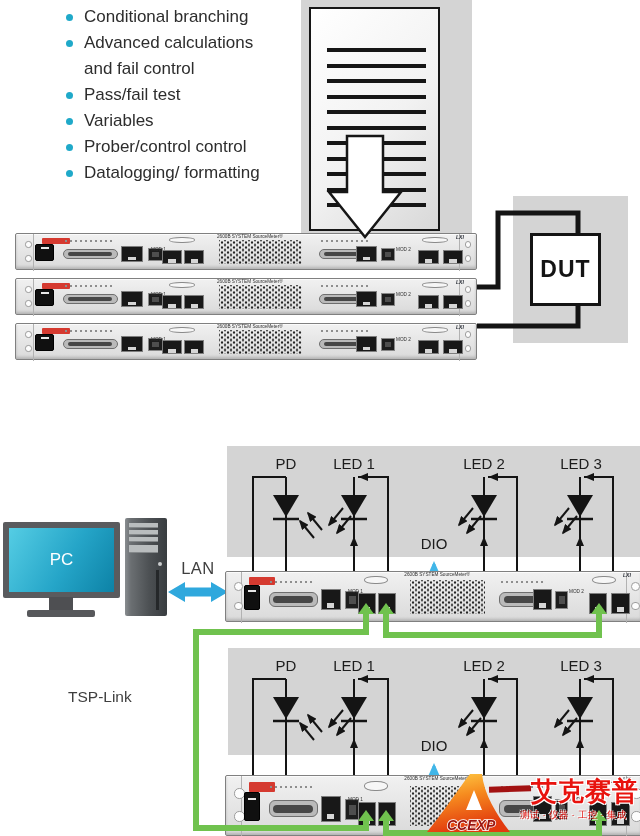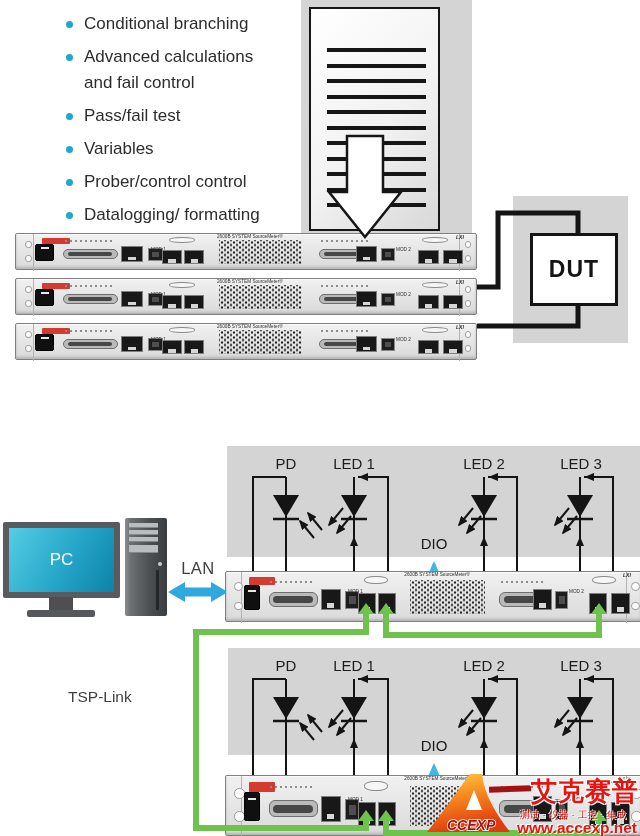--- a/index.html
+++ b/index.html
@@ -2,29 +2,29 @@
 <html><head>
 <meta charset="utf-8">
 <style>
   html,body{margin:0;padding:0;background:#fff;}
   .stage{position:relative;width:640px;height:836px;overflow:hidden;background:#fff;
          font-family:"Liberation Sans","DejaVu Sans",sans-serif;}
   .stage *{box-sizing:border-box;}
   .gpanel{position:absolute;background:#d4d4d4;z-index:1;}
   
   .features{position:absolute;left:62px;top:4px;width:218px;margin:0;padding:0;list-style:none;z-index:2;}
-  .features li{position:relative;padding-left:22px;font-size:17px;line-height:26px;color:#2d2d2d;margin-top:7px;}
+  .features li{position:relative;padding-left:22px;font-size:17px;line-height:26px;color:#2d2d2d;}
   .features li::before{content:'';position:absolute;left:4px;top:10px;width:7px;height:7px;border-radius:50%;background:#1fa9c9;}
   
   .tsbox{position:absolute;left:309px;top:7px;width:131px;height:224px;border:2px solid #161616;
          background:linear-gradient(135deg,#ffffff 0%,#f2f2f2 55%,#d8d8d8 100%);z-index:8;}
   .tstitle{position:absolute;left:0;top:6px;width:100%;text-align:center;font-size:17px;color:#1c1c1c;}
   .tsbar{position:absolute;left:16px;width:99px;height:4px;background:#161616;}
   
-  .dutbox{position:absolute;left:530px;top:233px;width:88px;height:73px;background:#fff;border:3px solid #141414;
+  .dutbox{position:absolute;left:530px;top:233px;width:71px;height:73px;background:#fff;border:3px solid #141414;
           z-index:15;display:flex;align-items:center;justify-content:center;}
   .dutbox span{font-size:23px;font-weight:bold;letter-spacing:1px;color:#141414;}
   
   .instr{position:absolute;background:linear-gradient(180deg,#f1f1f1,#dadada);border:1px solid #808080;border-radius:2px;
          box-shadow:inset 0 1px 0 #fbfbfb, inset 0 -2px 3px rgba(0,0,0,.18);z-index:10;}
   .instr > div{position:absolute;}
   .seam{background:#b2b2b2;}
   .hole{background:#fdfdfd;border:1px solid #9d9d9d;border-radius:50%;}
   .power{background:#101010;border-radius:2px;border:1px solid #000;}
   .redlbl{background:#d53a30;border-radius:1px;}
@@ -231,21 +231,20 @@
             <stop offset="1" stop-color="#e23a0e"></stop>
         </linearGradient>
       </defs>
       <path d="M2,60 C20,38 34,16 45,2 L57,2 C59,22 71,42 85,60 Z" fill="url(#wg)"></path>
       <polygon points="41,38 49,18 57,38" fill="#ffffff"></polygon>
       <text id="wm-logo-text" x="22" y="58" font-size="14" font-style="italic" font-weight="bold" fill="#9b1510" stroke="#ffffff" stroke-width="1.6" paint-order="stroke">CCEXP</text>
     </svg>
     <div class="wm-dash"></div>
     <div class="wm-cn">艾克赛普</div>
     <div class="wm-tag">测试 · 仪器 · 工控 · 集成</div>
-    <div class="wm-url">www.accexp.net</div>
   </div>
 
 <div class="instr" style="left: 15px; top: 233px; width: 462px; height: 37px;">
       <div class="seam" style="left: 16.6px; top: 0px; width: 1px; height: 37px;"></div>
       <div class="seam" style="left: 442.6px; top: 0px; width: 1px; height: 37px;"></div>
       <div class="hole" style="left: 9.24px; top: 7.4px; width: 6.29px; height: 6.29px;"></div>
       <div class="hole" style="left: 9.24px; top: 21.46px; width: 6.29px; height: 6.29px;"></div>
       <div class="hole" style="left: 449.064px; top: 7.4px; width: 6.29px; height: 6.29px;"></div>
       <div class="hole" style="left: 449.064px; top: 21.46px; width: 6.29px; height: 6.29px;"></div>
       <div class="power" style="left: 19.4px; top: 9.6px; width: 18.5px; height: 17.8px;">

